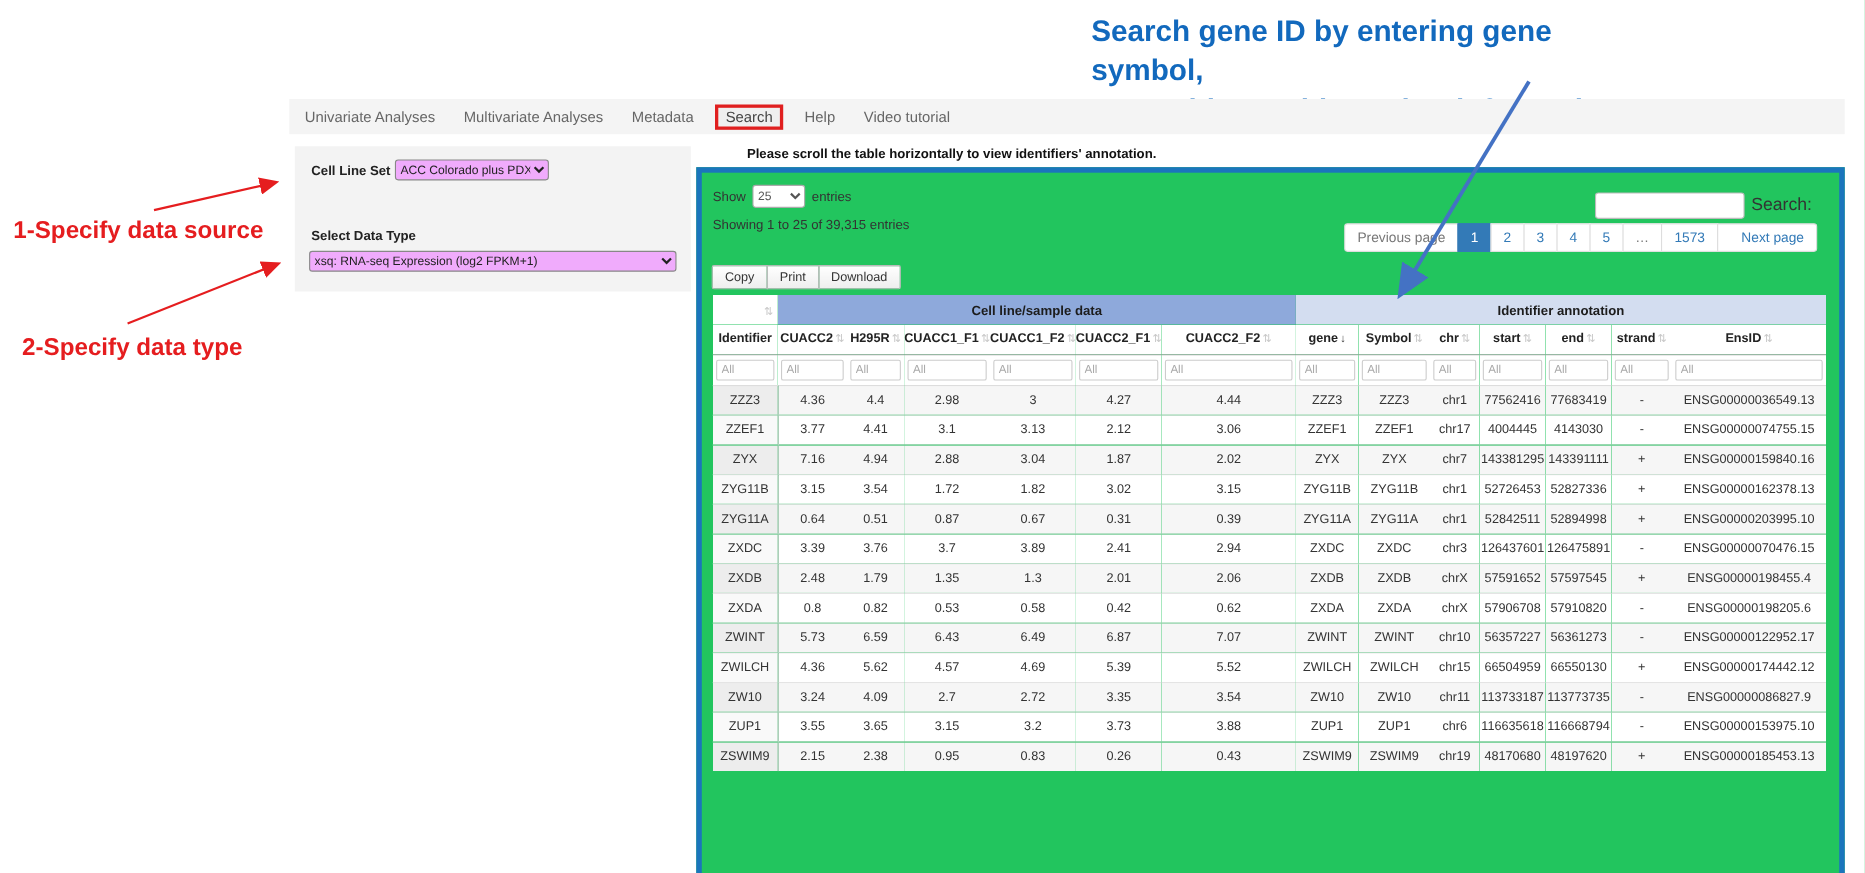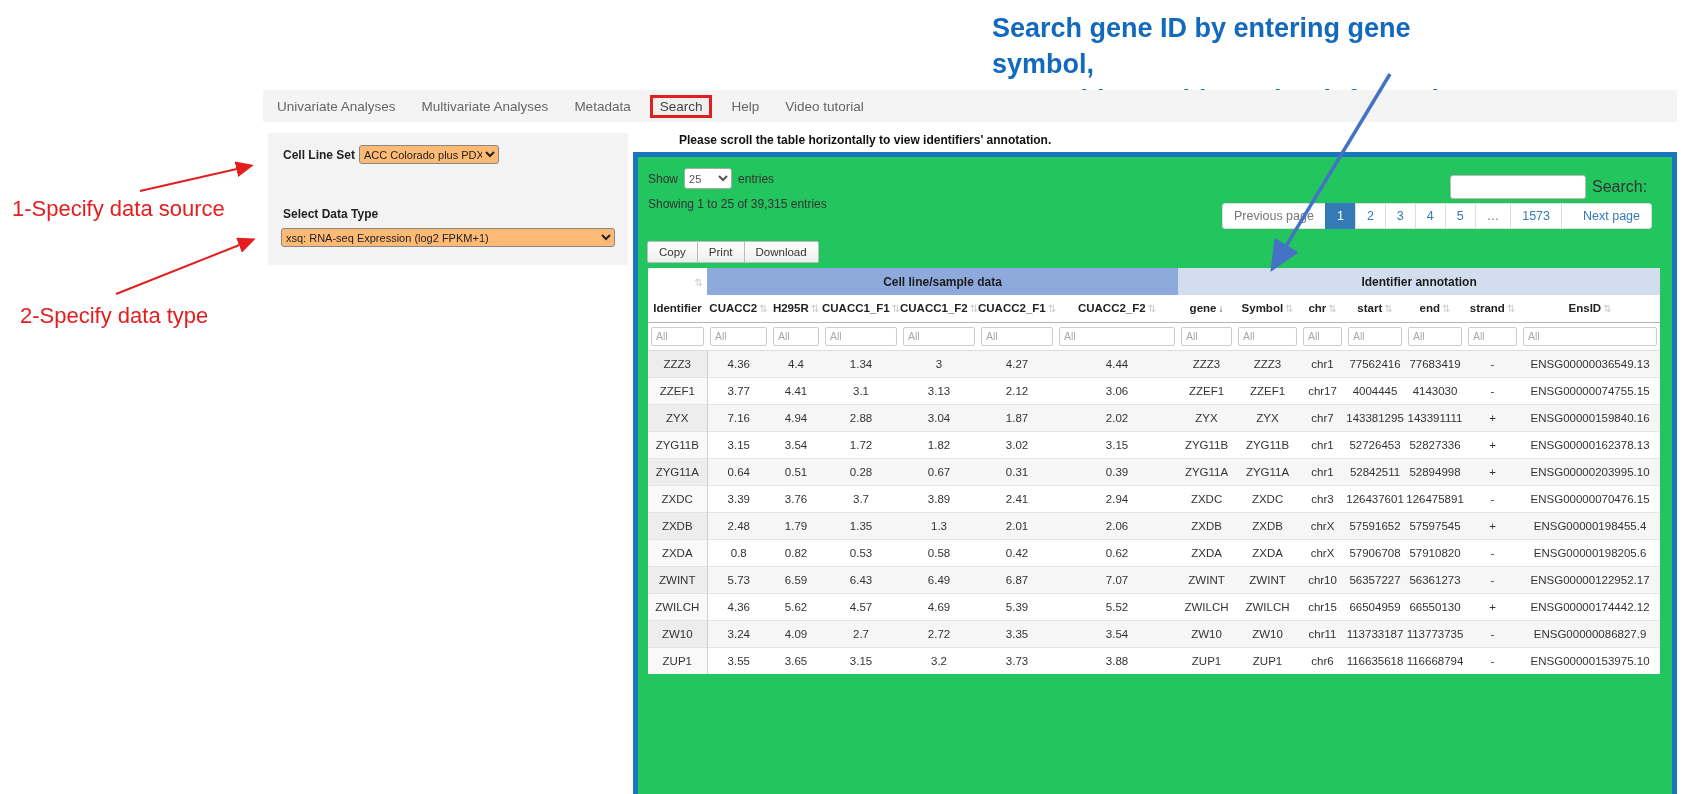--- a/index.html
+++ b/index.html
@@ -13,36 +13,36 @@
     --arrow-blue:#4472c4;
   }
   *{box-sizing:border-box;margin:0;padding:0;}
   html,body{background:#fff;}
   body{font-family:"Liberation Sans",sans-serif;color:#333;}
   #canvas{position:relative;width:1695px;height:794px;background:#fff;overflow:hidden;}
 
   
   .blue-note{position:absolute;left:992px;top:10px;width:520px;font-size:27px;line-height:36px;
     font-weight:bold;color:var(--note-blue);}
-  .red-note{position:absolute;font-size:22px;font-weight:normal;color:var(--note-red);white-space:nowrap;}
+  .red-note{position:absolute;font-size:22px;font-weight:bold;color:var(--note-red);white-space:nowrap;}
   #red-note-1{left:12px;top:196px;}
   #red-note-2{left:20px;top:303px;}
   #arrow-overlay{position:absolute;left:0;top:0;width:1695px;height:794px;pointer-events:none;z-index:40;}
 
   
   .nav-bar{position:absolute;left:263px;top:90px;width:1414px;height:32px;background:#f4f4f4;
     display:flex;align-items:center;padding-left:14px;}
   .nav-item{font-size:13.5px;color:#666;margin-right:26px;cursor:pointer;white-space:nowrap;}
   .nav-item.highlighted{border:3px solid #e01f1f;padding:1px 7px;margin-left:-7px;margin-right:19px;background:#efefef;color:#444;}
 
   
   .side-panel{position:absolute;left:268px;top:133px;width:360px;height:132px;background:#f3f3f3;}
   .cls-row{position:absolute;left:15px;top:12px;display:flex;align-items:center;}
   .cls-row label{font-size:12px;font-weight:bold;color:#222;margin-right:4px;white-space:nowrap;}
-  .side-panel select{font-size:11px;height:19px;border:1px solid #888;border-radius:3px;background:#fdba74;color:#222;}
+  .side-panel select{font-size:11px;height:19px;border:1px solid #888;border-radius:3px;background:#f0abfc;color:#222;}
   #cell-line-select{width:140px;}
   .dtype-label{position:absolute;left:15px;top:74px;font-size:12px;font-weight:bold;color:#222;}
   #data-type-select{position:absolute;left:13px;top:95px;width:334px;}
 
   
   .scroll-note{position:absolute;left:679px;top:133px;font-size:12px;font-weight:bold;color:#111;}
 
   
   .results-panel{position:absolute;left:633px;top:152px;width:1044px;height:730px;
     border:5px solid var(--accent-border);background:#22c55e;}
@@ -220,21 +220,21 @@
             <td><input type="text" placeholder="All" style=""></td>
             <td><input type="text" placeholder="All" style=""></td>
             <td><input type="text" placeholder="All" style=""></td>
           </tr>
       </thead>
       <tbody id="table-body">
           <tr class="body-row">
             <td class="id-cell">ZZZ3</td>
             <td>4.36</td>
             <td>4.4</td>
-            <td>1.34</td>
+            <td>2.98</td>
             <td>3</td>
             <td>4.27</td>
             <td>4.44</td>
             <td>ZZZ3</td>
             <td>ZZZ3</td>
             <td>chr1</td>
             <td>77562416</td>
             <td>77683419</td>
             <td>-</td>
             <td>ENSG00000036549.13</td>
@@ -284,21 +284,21 @@
             <td>chr1</td>
             <td>52726453</td>
             <td>52827336</td>
             <td>+</td>
             <td>ENSG00000162378.13</td>
           </tr>
           <tr class="body-row">
             <td class="id-cell">ZYG11A</td>
             <td>0.64</td>
             <td>0.51</td>
-            <td>0.28</td>
+            <td>0.87</td>
             <td>0.67</td>
             <td>0.31</td>
             <td>0.39</td>
             <td>ZYG11A</td>
             <td>ZYG11A</td>
             <td>chr1</td>
             <td>52842511</td>
             <td>52894998</td>
             <td>+</td>
             <td>ENSG00000203995.10</td>
@@ -408,17 +408,33 @@
             <td>3.73</td>
             <td>3.88</td>
             <td>ZUP1</td>
             <td>ZUP1</td>
             <td>chr6</td>
             <td>116635618</td>
             <td>116668794</td>
             <td>-</td>
             <td>ENSG00000153975.10</td>
           </tr>
+          <tr class="body-row">
+            <td class="id-cell">ZSWIM9</td>
+            <td>2.15</td>
+            <td>2.38</td>
+            <td>0.95</td>
+            <td>0.83</td>
+            <td>0.26</td>
+            <td>0.43</td>
+            <td>ZSWIM9</td>
+            <td>ZSWIM9</td>
+            <td>chr19</td>
+            <td>48170680</td>
+            <td>48197620</td>
+            <td>+</td>
+            <td>ENSG00000185453.13</td>
+          </tr>
         </tbody>
     </table>
   </div>
 
 </div>
 
 </body></html>

